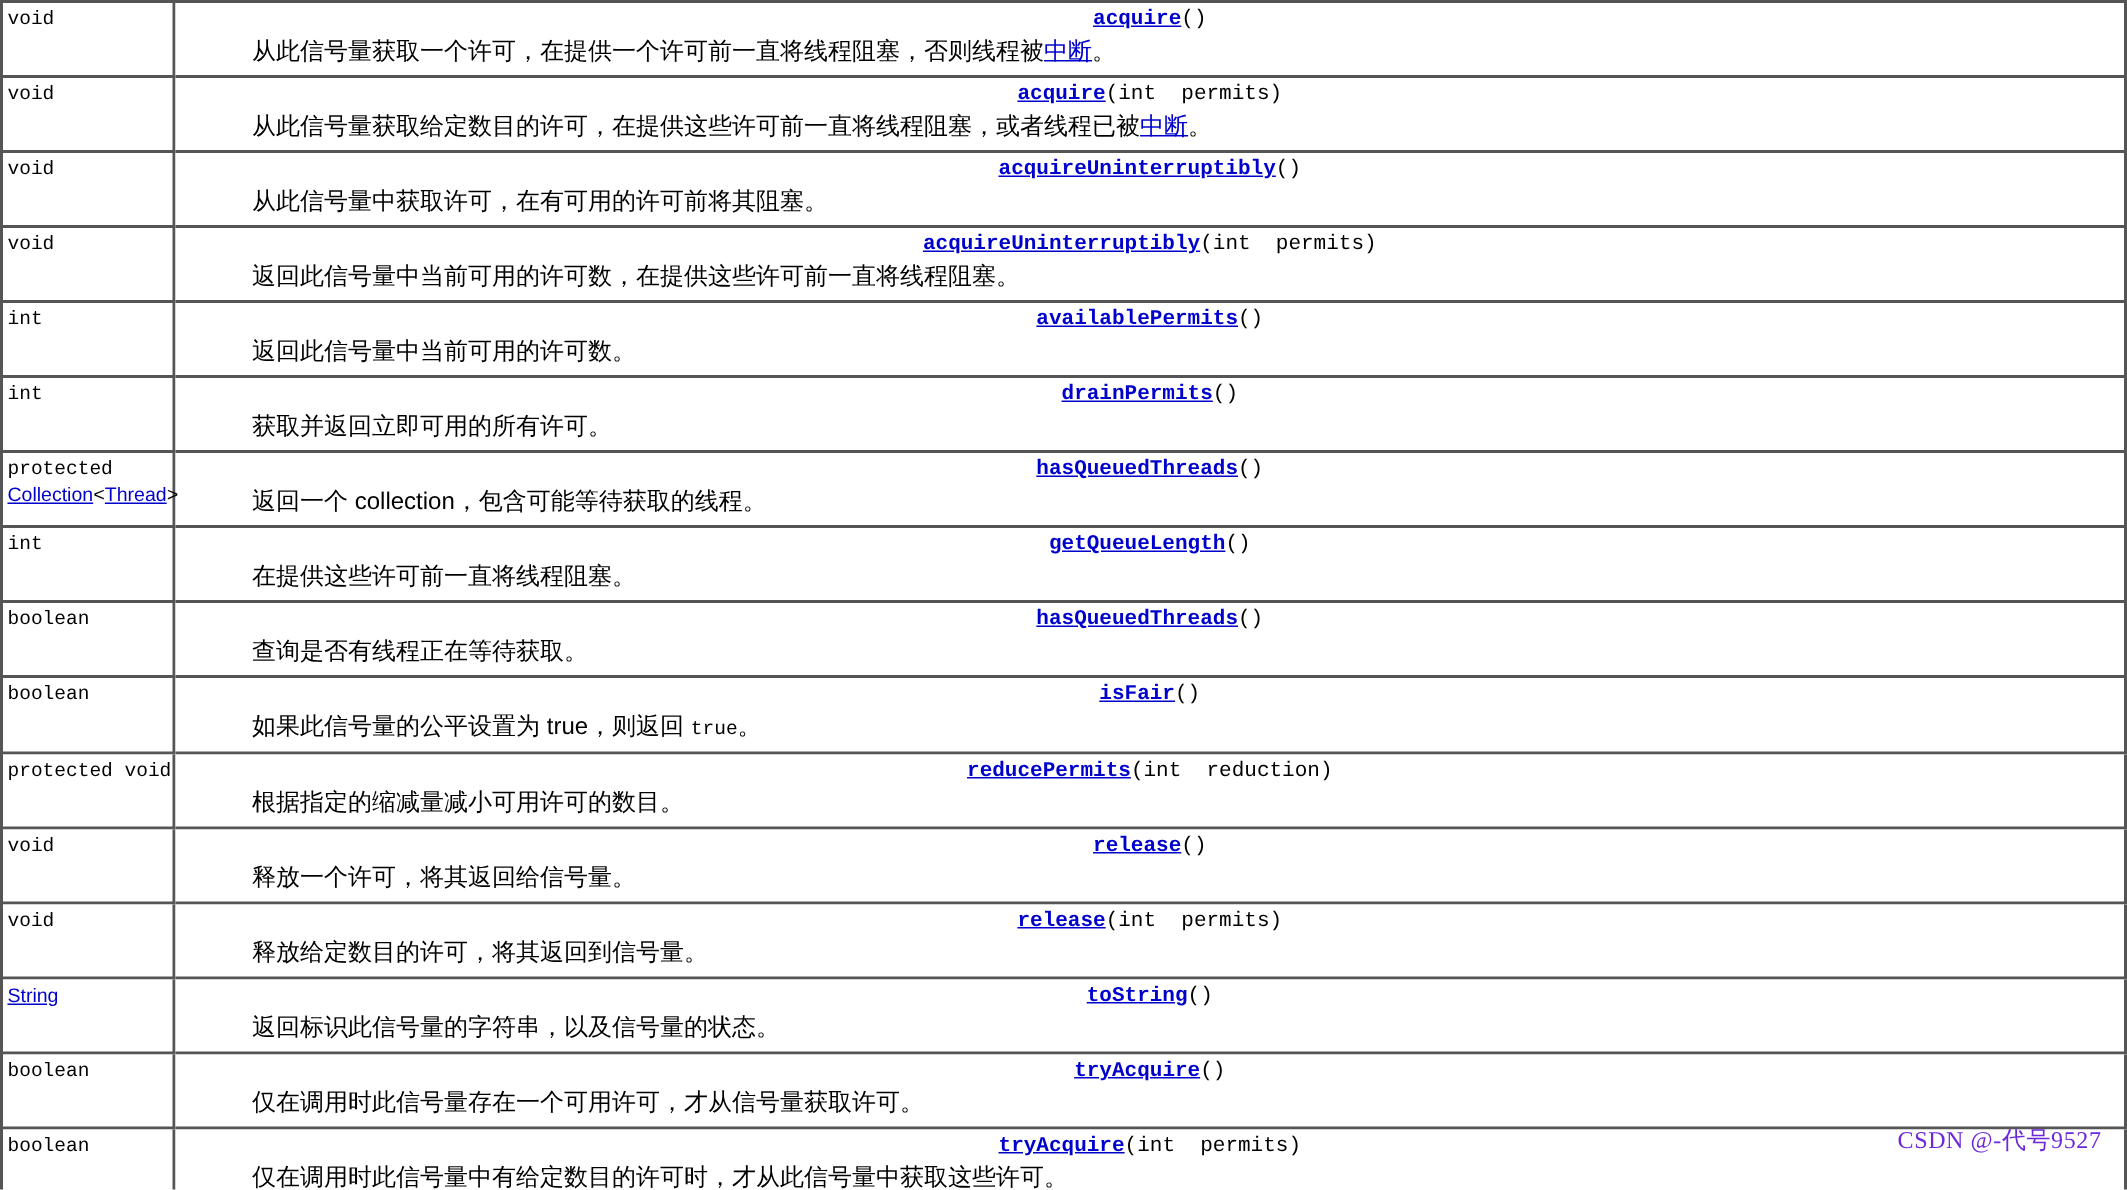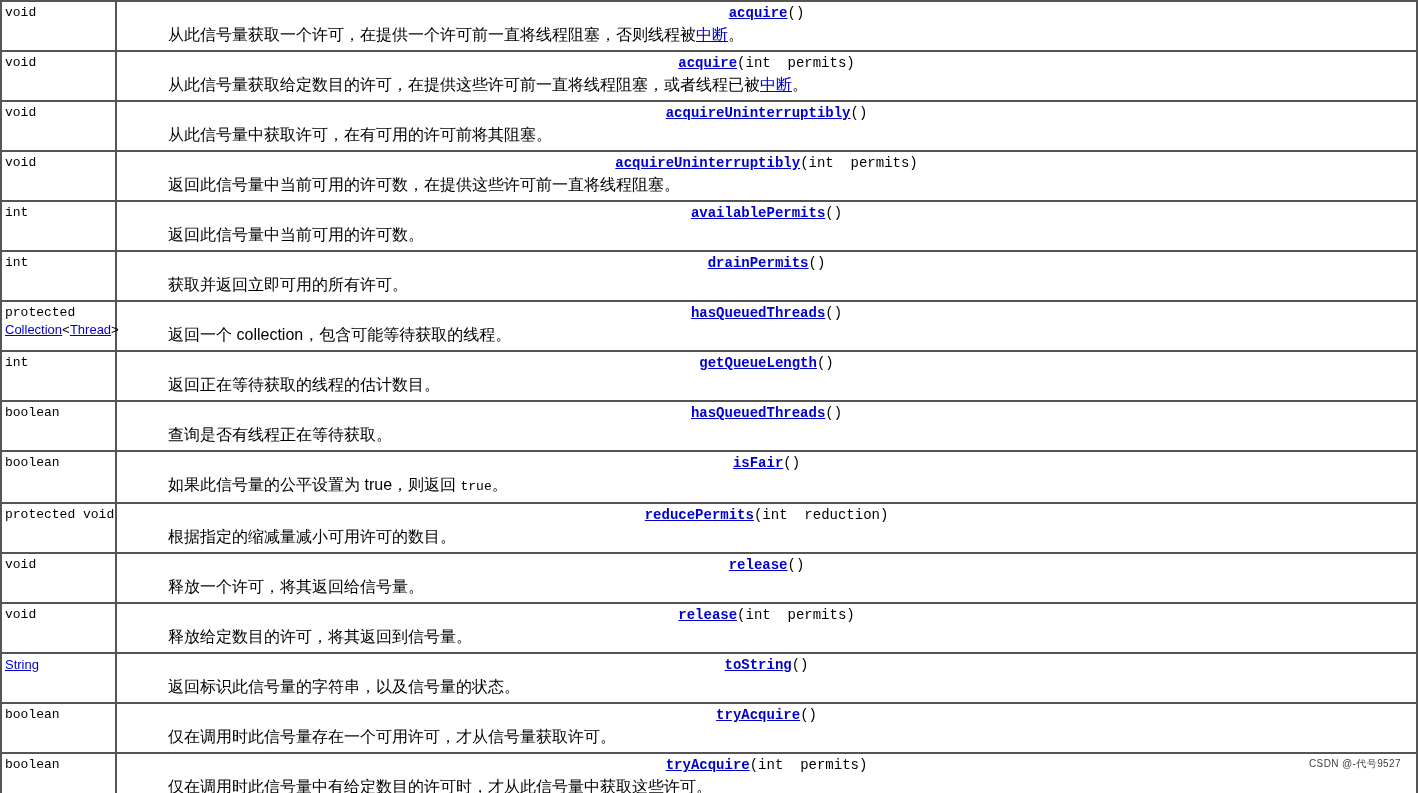--- a/index.html
+++ b/index.html
@@ -112,23 +112,23 @@
     font-size: 16px;
   }
 
   .mod-line { display: block; }
 
   
   #watermark {
     position: absolute;
     right: 17px;
     bottom: 22px;
-    font-family: Liberation Sans, sans-serif;
-    font-size: 10px;
-    color: #404040;
+    font-family: Liberation Serif, serif;
+    font-size: 16px;
+    color: #6d28d9;
     letter-spacing: 0.4px;
     user-select: none;
     pointer-events: none;
     white-space: nowrap;
   }
 </style>
 </head>
 <body>
 
 <table id="method-summary-table">
@@ -196,21 +196,21 @@
           <div class="signature"><span class="m-name">hasQueuedThreads</span><span class="m-parens">()</span></div>
           <div class="description">返回一个 collection，包含可能等待获取的线程。</div>
         </td>
       </tr>
       <tr>
         <td class="mod-col">
           <span class="mod-line">int</span>
         </td>
         <td class="desc-col">
           <div class="signature"><span class="m-name">getQueueLength</span><span class="m-parens">()</span></div>
-          <div class="description">返回正在等待获取的线程的估计数目。</div>
+          <div class="description">在提供这些许可前一直将线程阻塞。</div>
         </td>
       </tr>
       <tr>
         <td class="mod-col">
           <span class="mod-line">boolean</span>
         </td>
         <td class="desc-col">
           <div class="signature"><span class="m-name">hasQueuedThreads</span><span class="m-parens">()</span></div>
           <div class="description">查询是否有线程正在等待获取。</div>
         </td>

